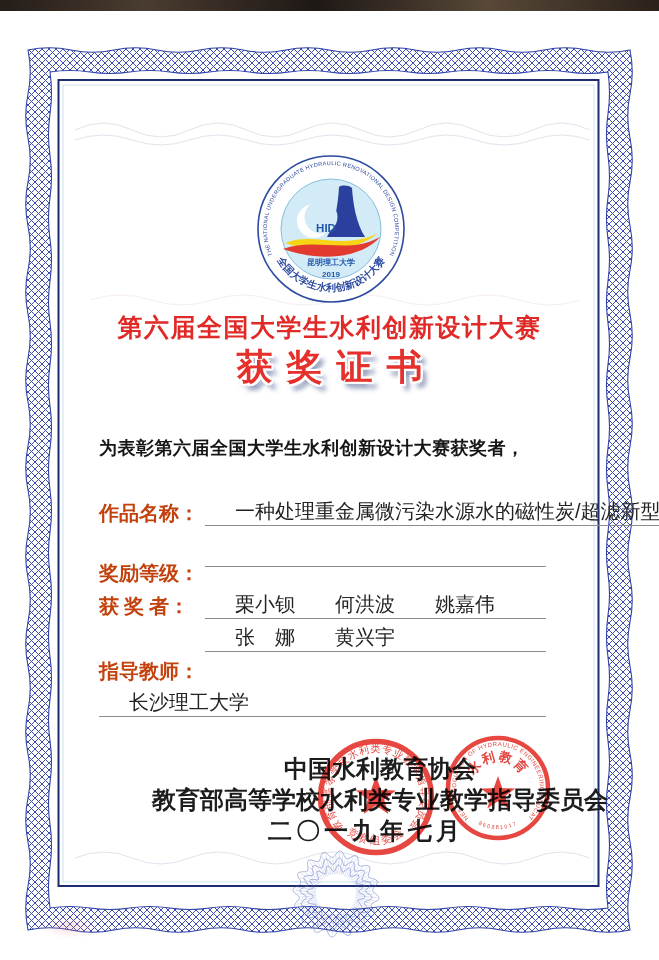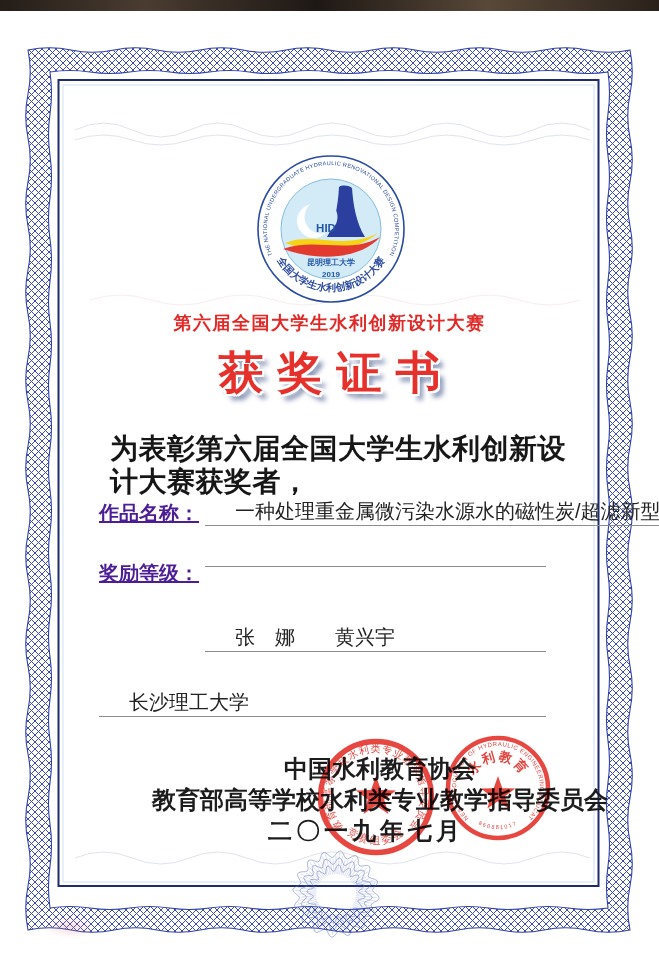--- a/index.html
+++ b/index.html
@@ -11,34 +11,34 @@
   .band{fill:url(#lattice);stroke:none;}
   .band-edge{fill:none;stroke:#2f41a6;stroke-width:1.1;}
   .navy-frame{fill:none;stroke:#1d2b6f;stroke-width:2;}
   .light-frame{fill:none;stroke:#cfe0f2;stroke-width:1;}
   .wm{fill:none;stroke:#b9c0d4;stroke-width:1;opacity:.45;}
   .wm.pink{stroke:#e0bfc6;opacity:.3;}
   .rosette-ring{fill:none;stroke:#5a6cc0;stroke-width:.9;opacity:.55;}
   .rosette-hatch{fill:none;stroke:#5a6cc0;stroke-width:.5;opacity:.45;}
 
   .comp-title{position:absolute;left:0;top:311px;width:659px;text-align:center;
-    color:#e02a28;font-size:18px;font-weight:bold;letter-spacing:1.5px;white-space:nowrap;}
+    color:#e02a28;font-size:25px;font-weight:bold;letter-spacing:1.5px;white-space:nowrap;}
   .cert-title{position:absolute;left:0;top:343px;width:659px;text-align:center;
-    color:#e5302b;font-size:45px;font-weight:bold;letter-spacing:14px;padding-left:14px;
+    color:#e5302b;font-size:36px;font-weight:bold;letter-spacing:14px;padding-left:14px;
     box-sizing:border-box;white-space:nowrap;
     text-shadow:2px 0 0 #fff,-2px 0 0 #fff,0 2px 0 #fff,0 -2px 0 #fff,
                 2px 2px 0 #fff,-2px -2px 0 #fff,2px -2px 0 #fff,-2px 2px 0 #fff,
                 5px 6px 5px rgba(110,125,165,.95);}
   .body-text{position:absolute;left:99px;top:432px;width:480px;
     font-family:"Liberation Serif","DejaVu Serif",serif;font-weight:700;
-    font-size:28px;line-height:33px;letter-spacing:.5px;color:#161616;margin-left:11px;}
+    font-size:18px;line-height:33px;letter-spacing:.5px;color:#161616;}
 
   .field-row{position:absolute;left:99px;width:447px;height:30px;display:flex;align-items:flex-end;}
   .f-label{flex:0 0 106px;font-family:"Liberation Serif","DejaVu Serif",serif;
-    font-weight:700;font-size:20px;color:#4c1d95;white-space:nowrap;line-height:1.3;text-decoration:underline;}
+    font-weight:700;font-size:20px;color:#c2410c;white-space:nowrap;line-height:1.3;}
   .f-fill{flex:1;border-bottom:1.5px solid #8d8d8d;padding-left:30px;
     font-size:20px;color:#232323;white-space:nowrap;line-height:1.35;}
 
   .issuers{position:absolute;left:70px;top:754px;width:660px;width:520px;left:120px;
     text-align:center;font-family:"Liberation Serif","DejaVu Serif",serif;
     font-weight:600;font-size:24px;line-height:31px;color:#1c1c1c;}
   .issuers .date{display:block;letter-spacing:4px;transform:translateX(-14px);}
 
   .logo{position:absolute;left:243px;top:141px;width:176px;height:176px;}
   .seal{position:absolute;opacity:.84;mix-blend-mode:multiply;}
@@ -109,25 +109,30 @@
     <span class="f-label">作品名称：</span>
     <span class="f-fill">一种处理重金属微污染水源水的磁性炭/超滤新型工艺</span>
   </div>
   <div class="field-row" style="top:537px">
     <span class="f-label"></span>
     <span class="f-fill"></span>
   </div>
   <div class="field-row" style="top:556px">
     <span class="f-label">奖励等级：</span>
   </div>
+  <div class="field-row" style="top:589px">
+    <span class="f-label">获 奖 者：</span>
+    <span class="f-fill">栗小钡　　何洪波　　姚嘉伟</span>
+  </div>
   <div class="field-row" style="top:622px">
     <span class="f-label"></span>
     <span class="f-fill">张　娜　　黄兴宇</span>
   </div>
   <div class="field-row" style="top:654px">
+    <span class="f-label">指导教师：</span>
   </div>
   <div class="field-row" style="top:687px">
     <span class="f-fill">长沙理工大学</span>
   </div>
 
   <div class="issuers">
     <div>中国水利教育协会</div>
     <div>教育部高等学校水利类专业教学指导委员会</div>
     <span class="date">二〇一九年七月</span>
   </div>

